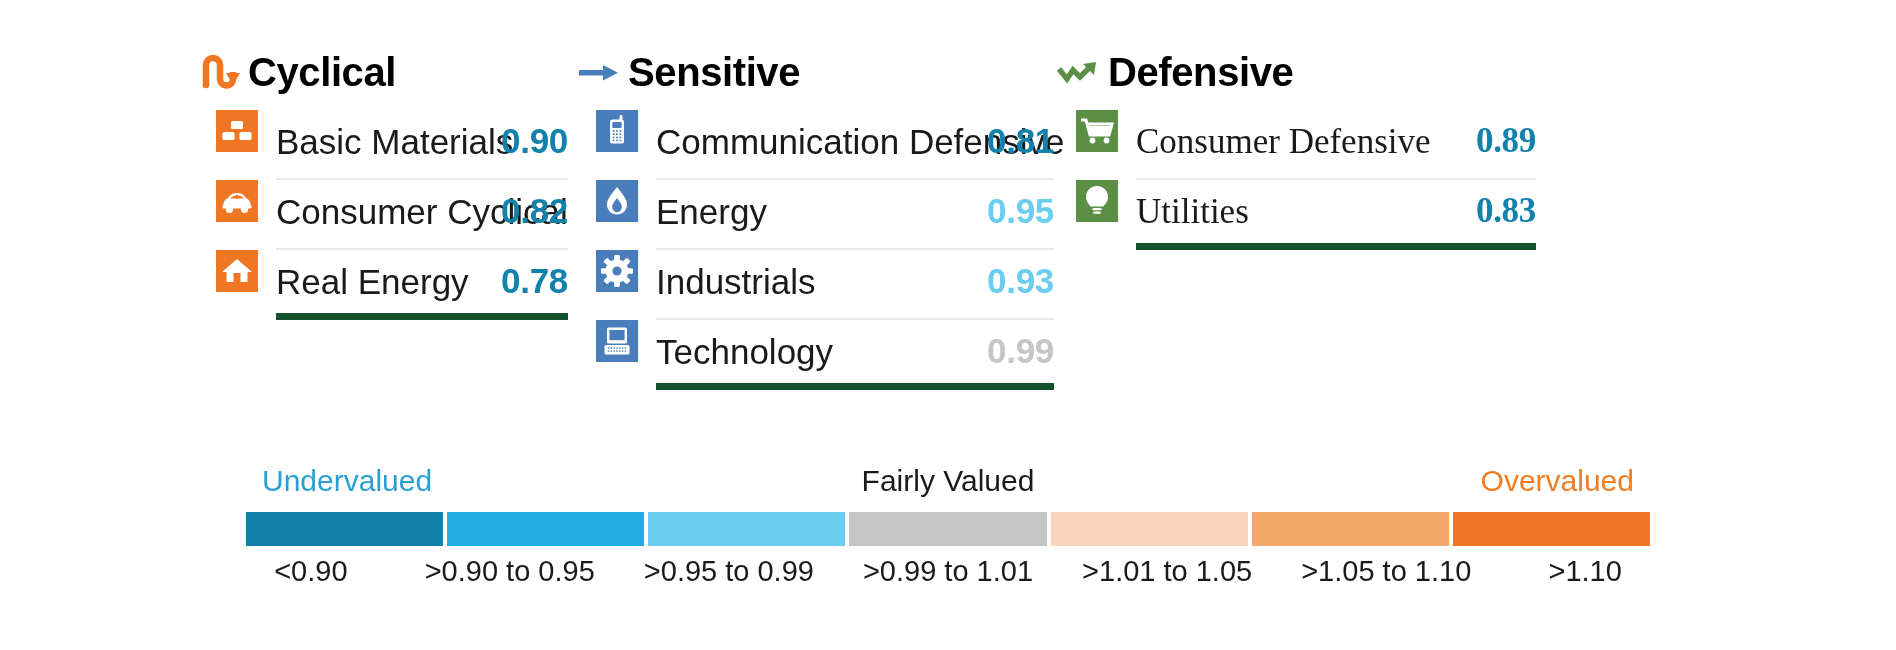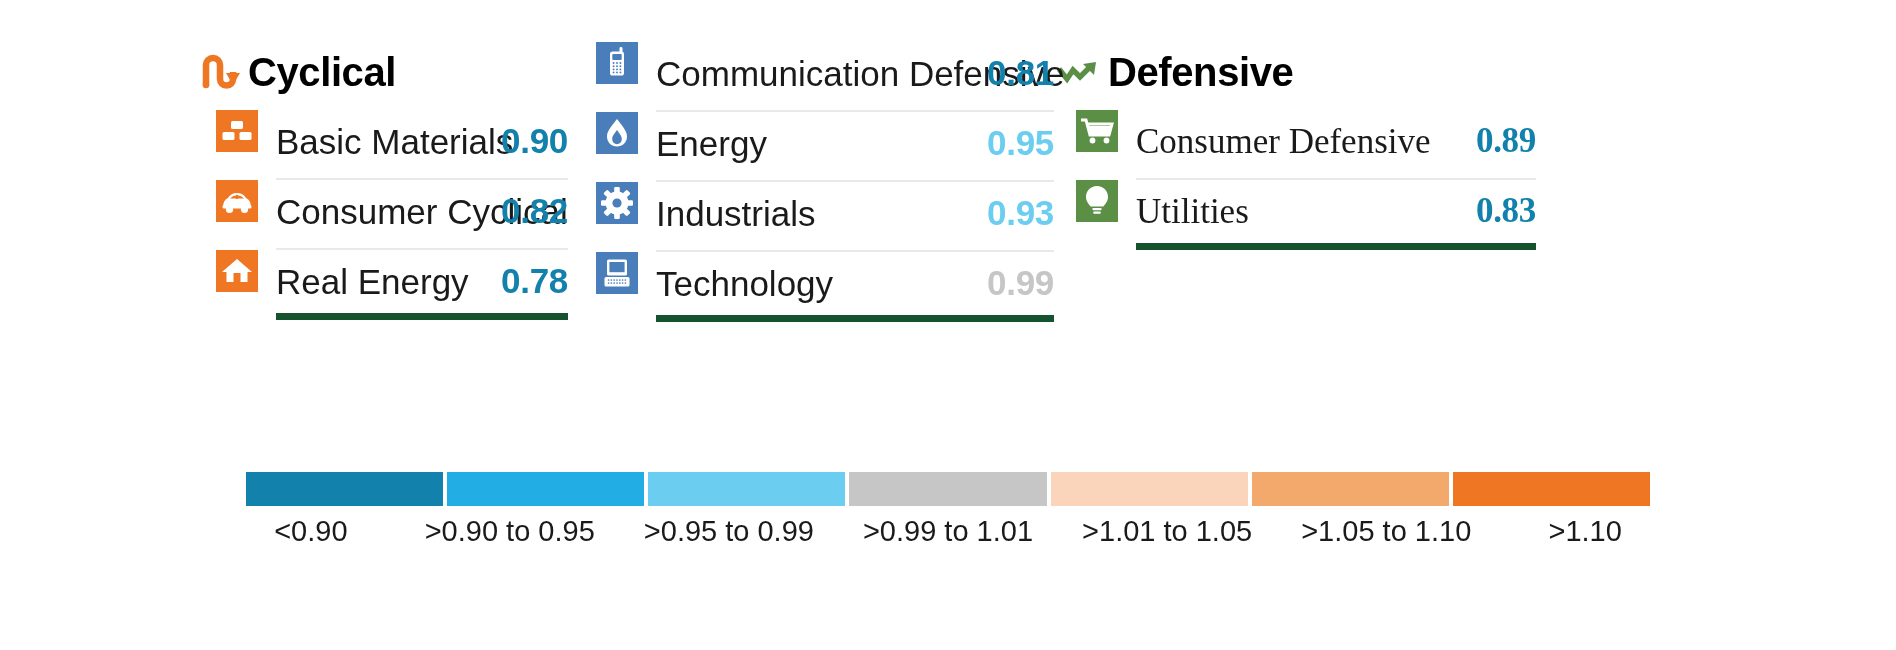--- a/index.html
+++ b/index.html
@@ -226,20 +226,29 @@
           </svg>
         </span>
         <span class="row-body">
           <span class="row-label">Real Energy</span>
           <span class="row-value" style="color:#1281ab">0.78</span>
         </span>
       </div>
     </div>
 
     <div class="col col-sensitive">
+      <div class="col-header">
+        <span class="hdr-icon">
+          <svg width="46" height="42" viewBox="0 0 46 42">
+            <rect x="3" y="19" width="28" height="5.5" fill="#4a7ebb"></rect>
+            <path d="M27 14 L42 21.7 L27 29.5 Z" fill="#4a7ebb"></path>
+          </svg>
+        </span>
+        <span class="hdr-title">Sensitive</span>
+      </div>
 
       <div class="row">
         <span class="row-icon">
           <svg width="42" height="42" viewBox="0 0 42 42">
             <rect width="42" height="42" fill="#4a7ebb"></rect>
             <rect x="14" y="9.5" width="14" height="24" rx="2.6" fill="#fff"></rect>
             <rect x="23.5" y="5" width="3" height="6" rx="1.4" fill="#fff"></rect>
             <rect x="16.3" y="12" width="9.4" height="6" rx="1" fill="#4a7ebb"></rect>
             <g fill="#4a7ebb">
               <circle cx="17.6" cy="21" r="0.95"></circle>
@@ -373,20 +382,25 @@
         <span class="row-body">
           <span class="row-label">Utilities</span>
           <span class="row-value" style="color:#1281ab">0.83</span>
         </span>
       </div>
     </div>
 
   </div>
 
   <div class="legend">
+    <div class="legend-top">
+      <span class="lt-under">Undervalued</span>
+      <span class="lt-fair">Fairly Valued</span>
+      <span class="lt-over">Overvalued</span>
+    </div>
 
     <div class="legend-bar">
       <div class="legend-seg" style="background:#1281ab"></div>
       <div class="legend-seg" style="background:#22aee4"></div>
       <div class="legend-seg" style="background:#6bcdf0"></div>
       <div class="legend-seg" style="background:#c6c6c6"></div>
       <div class="legend-seg" style="background:#fad5bb"></div>
       <div class="legend-seg" style="background:#f4a96c"></div>
       <div class="legend-seg" style="background:#ef7622"></div>
     </div>

